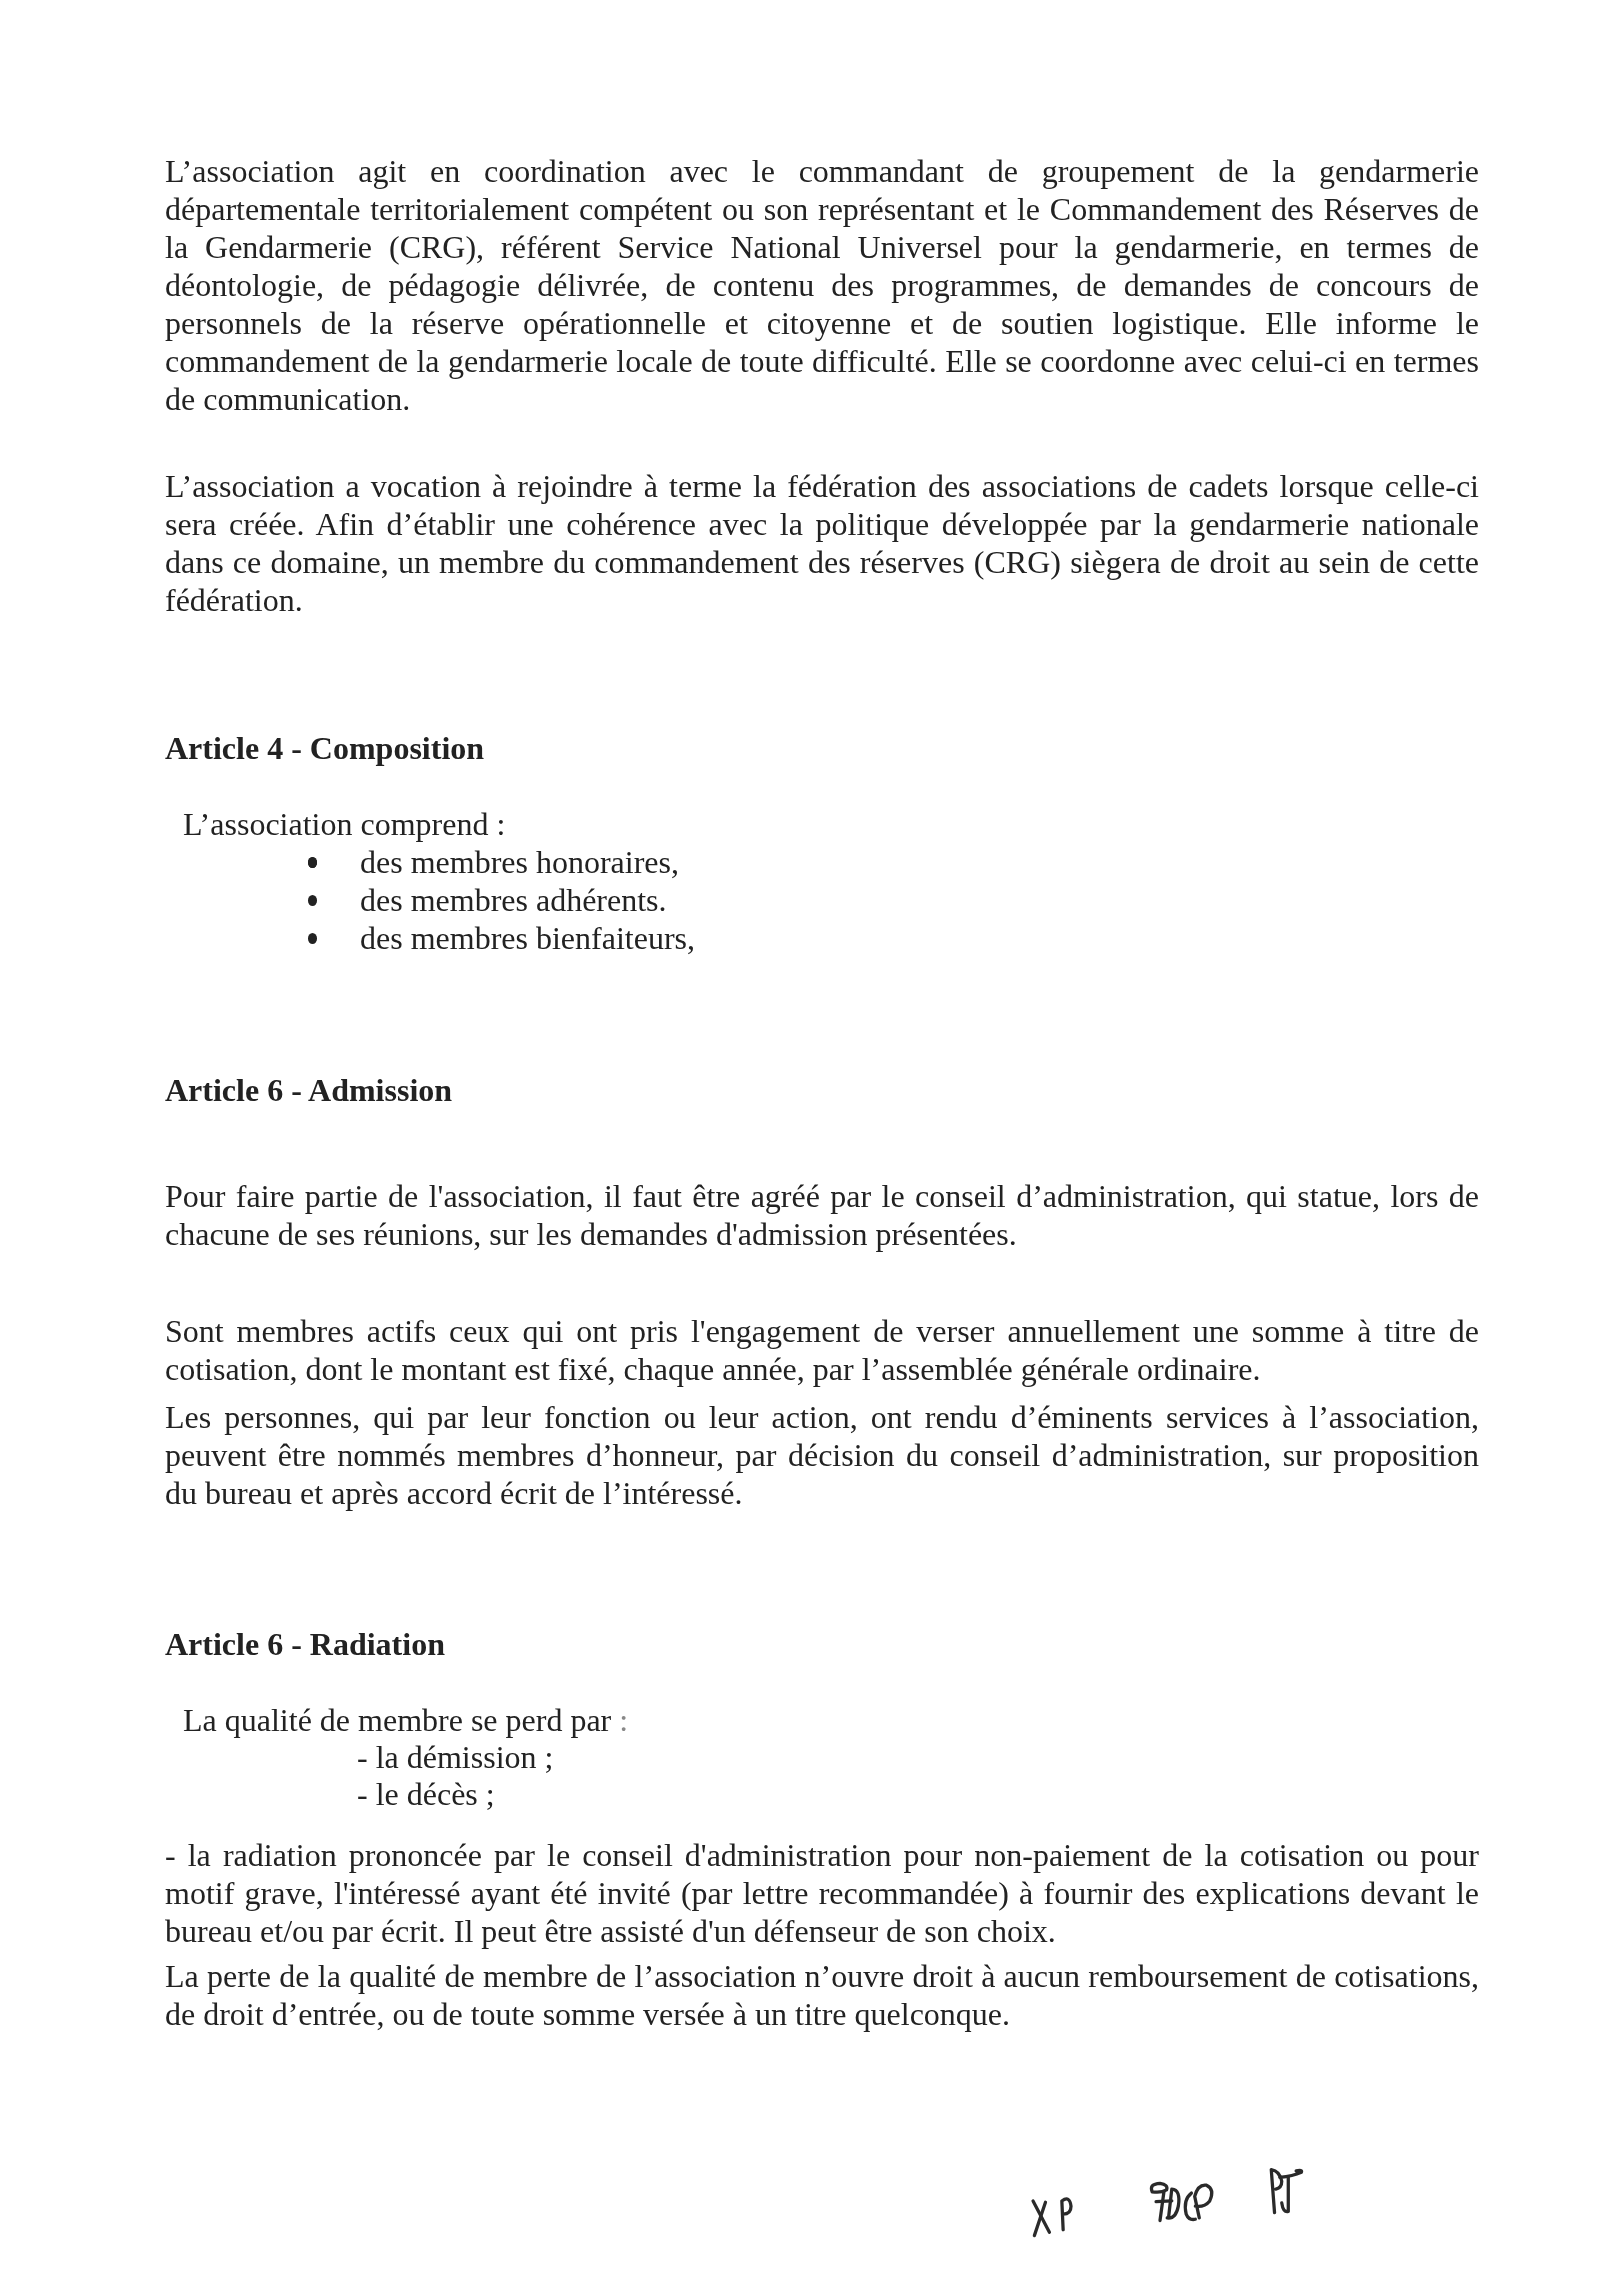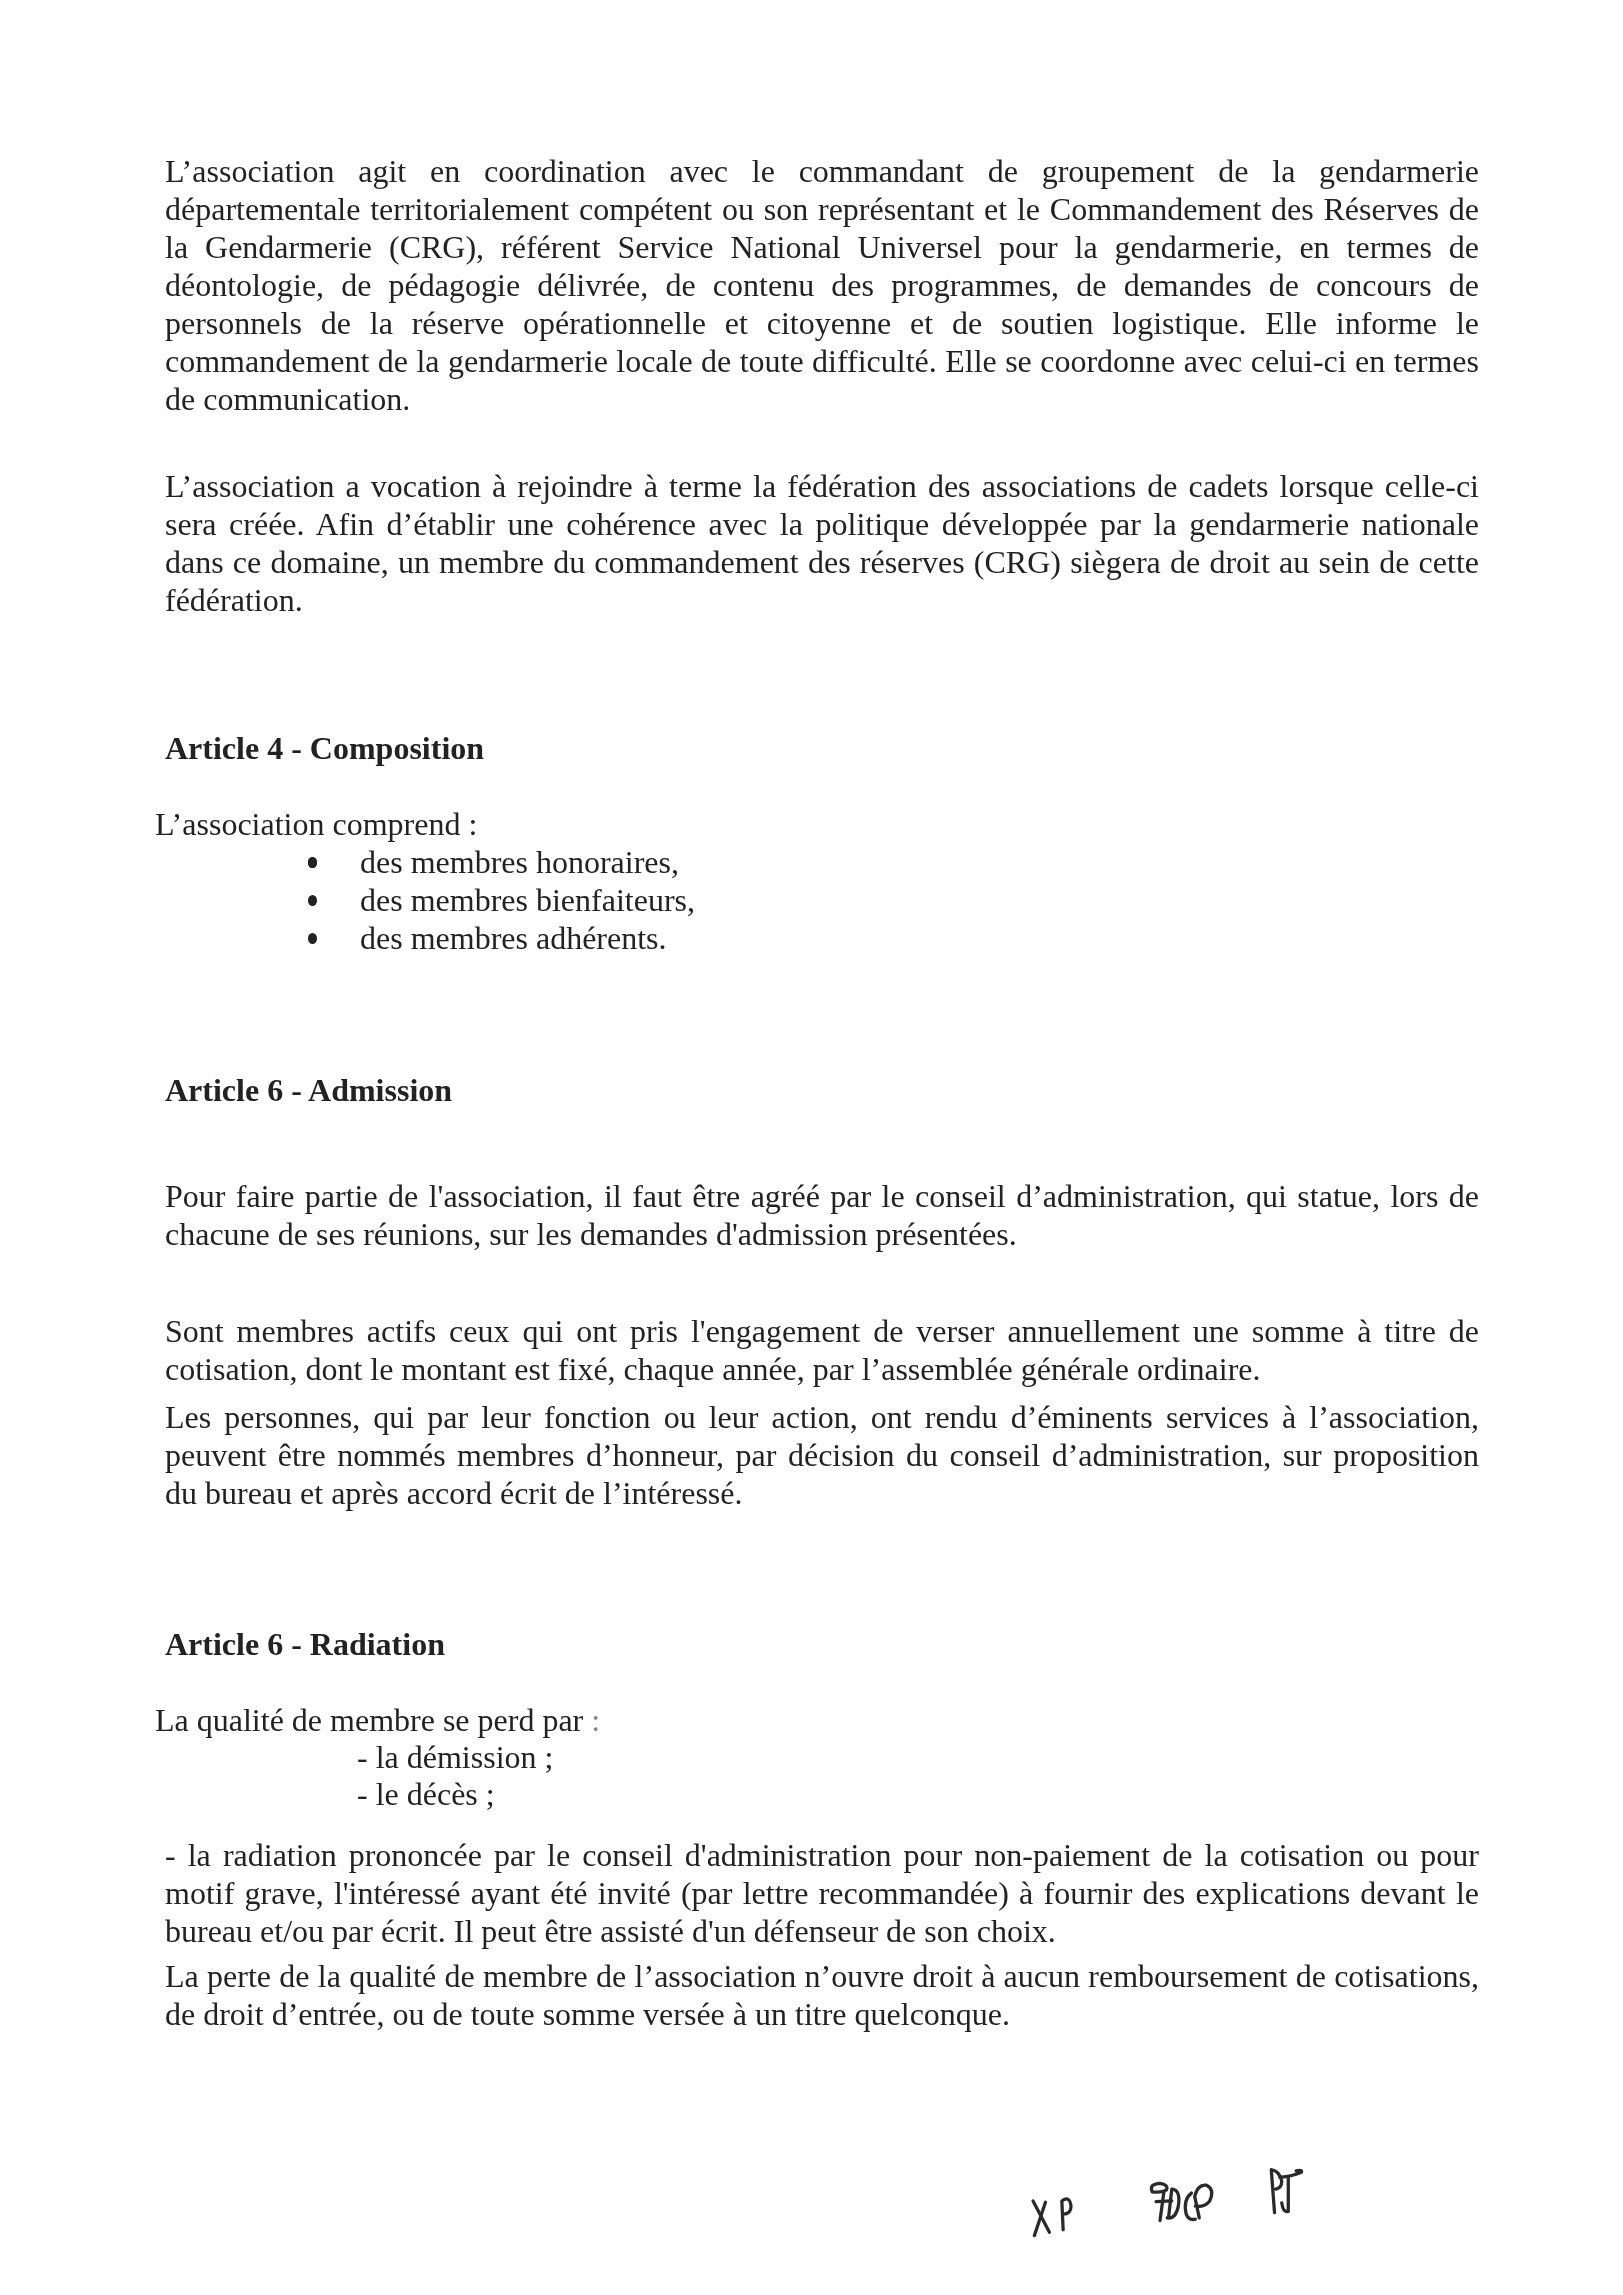--- a/index.html
+++ b/index.html
@@ -6,21 +6,21 @@
   body { width: 1623px; height: 2295px; position: relative; overflow: hidden; }
   .page {
     position: absolute; left: 0; top: 0; width: 1330px; height: 2295px;
     background: #ffffff; color: #222222;
     font-family: "Liberation Serif", "DejaVu Serif", serif;
     font-size: 32px;
   }
   .block { position: absolute; left: 165px; width: 1314px; }
   .para p { margin: 0; line-height: 38px; text-align: justify; text-align-last: left; }
   .heading { position: absolute; left: 165px; font-weight: bold; font-size: 32px; line-height: 38px; margin: 0; }
-  .line { position: absolute; left: 155px; margin: 0; line-height: 38px; white-space: nowrap; font-family: Liberation Serif, serif; }
+  .line { position: absolute; left: 183px; margin: 0; line-height: 38px; white-space: nowrap; font-family: Liberation Serif, serif; }
   .bullets { position: absolute; left: 308px; margin: 0; padding: 0; list-style: none; }
   .bullets li { position: relative; line-height: 38px; padding-left: 52px; white-space: nowrap; }
   .bullets .dot { position: absolute; left: 0; top: 14.4px; width: 9.2px; height: 10.5px; border-radius: 50%; background: #222; }
   .indent-item { position: absolute; left: 357px; margin: 0; line-height: 38px; white-space: nowrap; }
   .colon-faint { color: #888; }
   .signatures { position: absolute; left: 982px; top: 2108px; width: 589px; height: 144px; }
   .signatures svg { width: 589px; height: 144px; }
 </style>
 </head>
 <body>
@@ -33,22 +33,22 @@
 
   <div class="block para" style="top:467px;">
     <p>L’association a vocation à rejoindre à terme la fédération des associations de cadets lorsque celle-ci sera créée. Afin d’établir une cohérence avec la politique développée par la gendarmerie nationale dans ce domaine, un membre du commandement des réserves (CRG) siègera de droit au sein de cette fédération.</p>
   </div>
 
   <h2 class="heading" style="top:729px;">Article 4 - Composition</h2>
   <p class="line" style="top:805px;">L’association comprend :</p>
   <ul class="bullets" style="top:843px;">
     <li><span class="dot"></span></li>
     <li><span class="dot"></span><span>des membres honoraires,</span></li>
+    <li><span class="dot"></span><span>des membres adhérents.</span></li>
     <li><span class="dot"></span><span>des membres bienfaiteurs,</span></li>
-    <li><span class="dot"></span><span>des membres adhérents.</span></li>
   </ul>
 
   <h2 class="heading" style="top:1071px;">Article 6 - Admission</h2>
   <div class="block para" style="top:1177px;">
     <p>Pour faire partie de l'association, il faut être agréé par le conseil d’administration, qui statue, lors de chacune de ses réunions, sur les demandes d'admission présentées.</p>
   </div>
   <div class="block para" style="top:1312px;">
     <p>Sont membres actifs ceux qui ont pris l'engagement de verser annuellement une somme à titre de cotisation, dont le montant est fixé, chaque année, par l’assemblée générale ordinaire.</p>
   </div>
   <div class="block para" style="top:1398px;">

